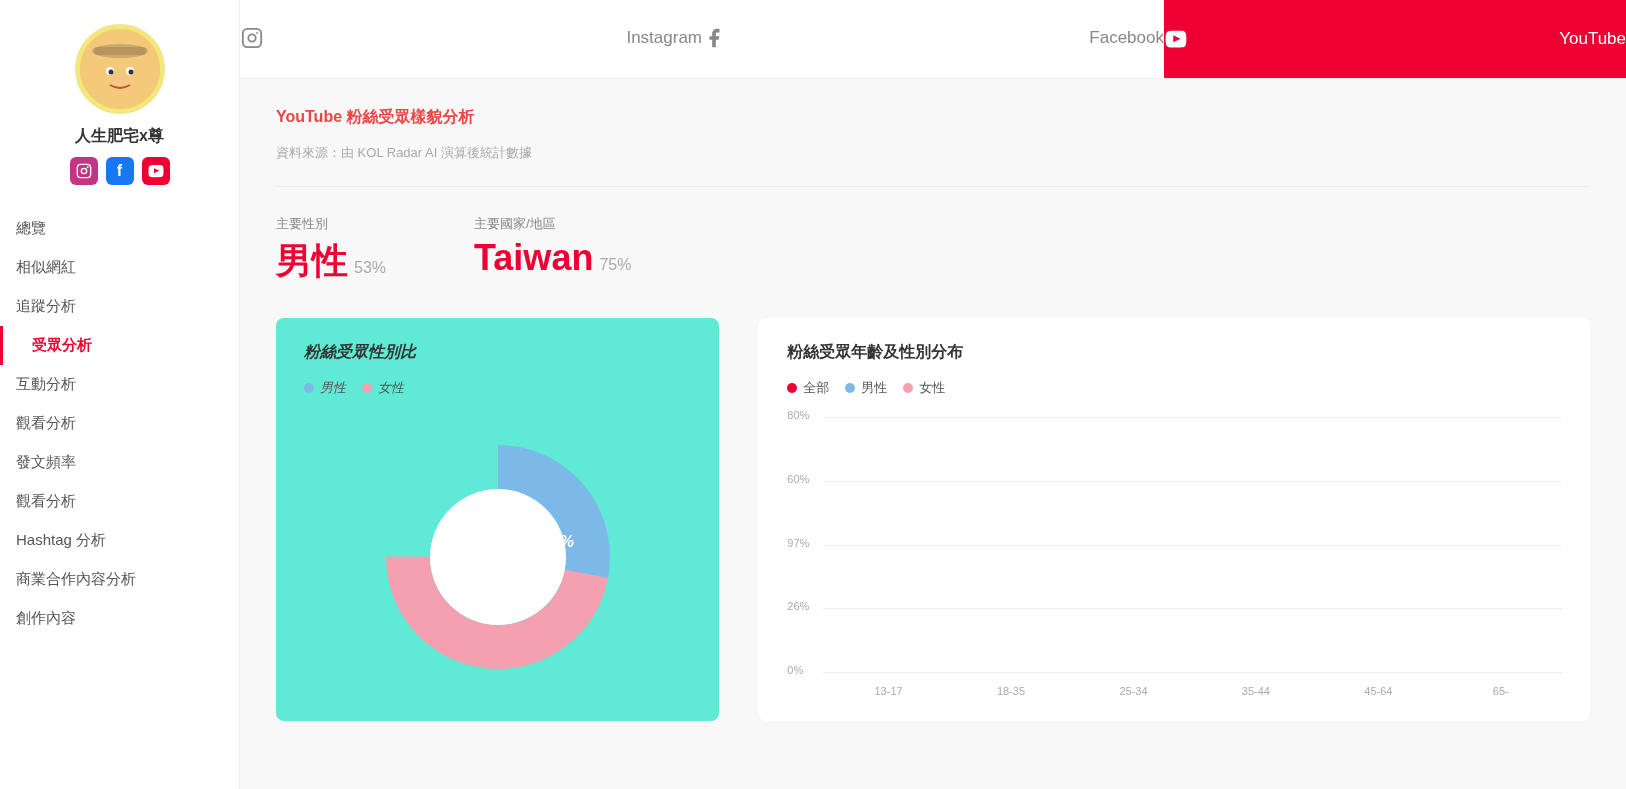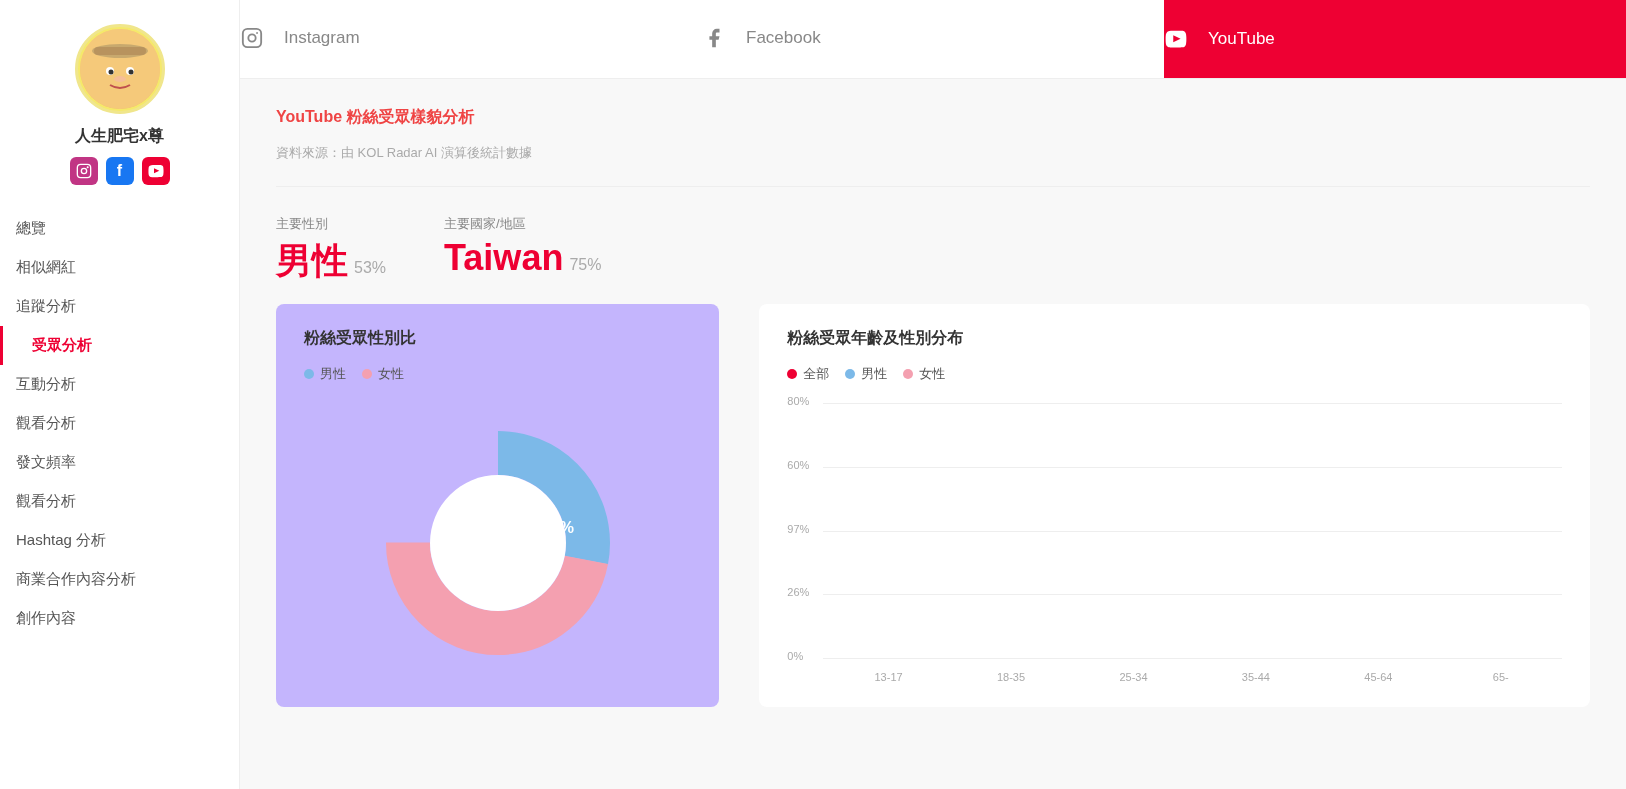--- a/index.html
+++ b/index.html
@@ -82,21 +82,21 @@
       display: flex;
       background: #fff;
       border-bottom: 1px solid #eee;
       height: 79px;
       align-items: stretch;
     }
     .tab {
       flex: 1;
       display: flex;
       align-items: center;
-      justify-content: flex-start;
+      justify-content: space-between;
       gap: 20px;
       font-size: 17px;
       color: #888;
       cursor: pointer;
       border-bottom: 3px solid transparent;
     }
     .tab.active {
       background: #e03;
       color: #fff;
       border-bottom: none;
@@ -127,22 +127,22 @@
     }
     .divider {
       border: none;
       border-top: 1px solid #eee;
       margin-bottom: 28px;
     }
 
     
     .stats-row {
       display: flex;
-      gap: 58px;
-      margin-bottom: 18px;
+      gap: 88px;
+      margin-bottom: 32px;
     }
     .stat-item {}
     .stat-label {
       font-size: 13px;
       color: #888;
       margin-bottom: 4px;
     }
     .stat-value {
       font-size: 36px;
       font-weight: bold;
@@ -159,25 +159,26 @@
 
     
     .charts-row {
       display: flex;
       gap: 40px;
       align-items: flex-start;
     }
 
     
     .chart-section {
-      background: #c4b5fd;
+      background: #5eead4;
       border-radius: 8px;
       padding: 24px 28px;
       flex: 1;
       min-width: 340px;
+      font-style: italic;
     }
     .chart-title {
       font-size: 16px;
       font-weight: bold;
       color: #333;
       margin-bottom: 16px;
     }
     .legend {
       display: flex;
       gap: 16px;

